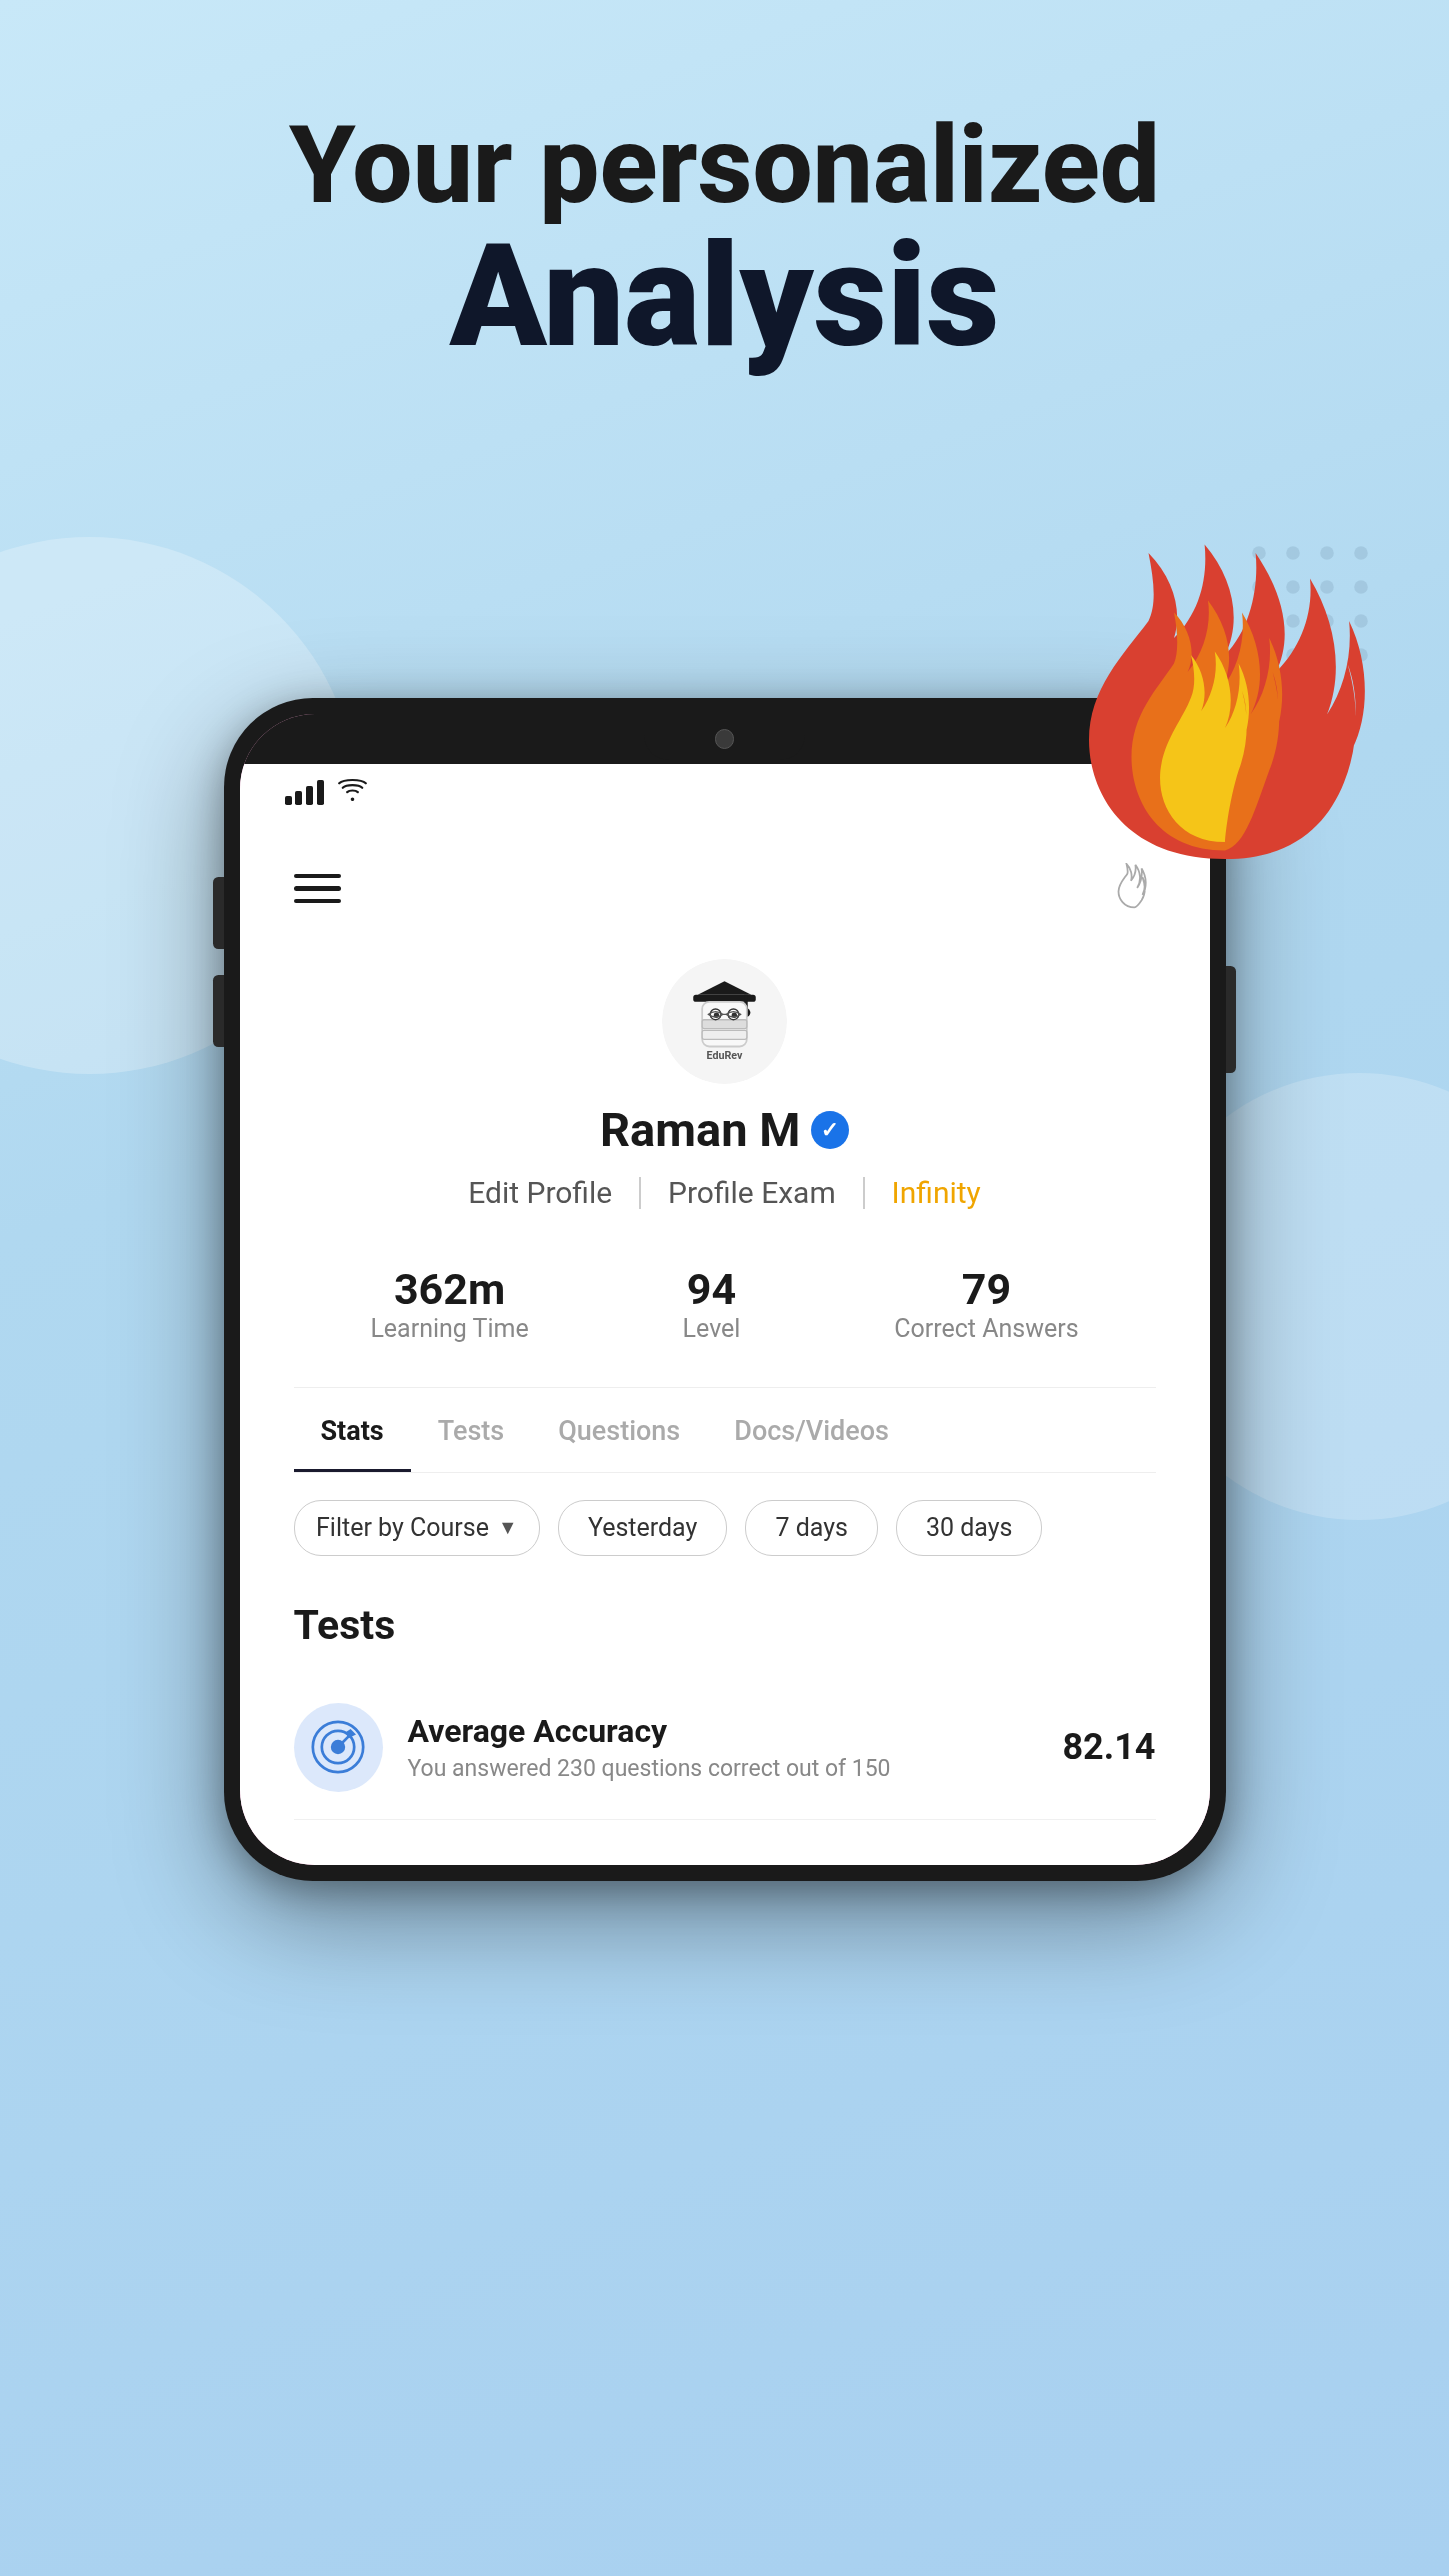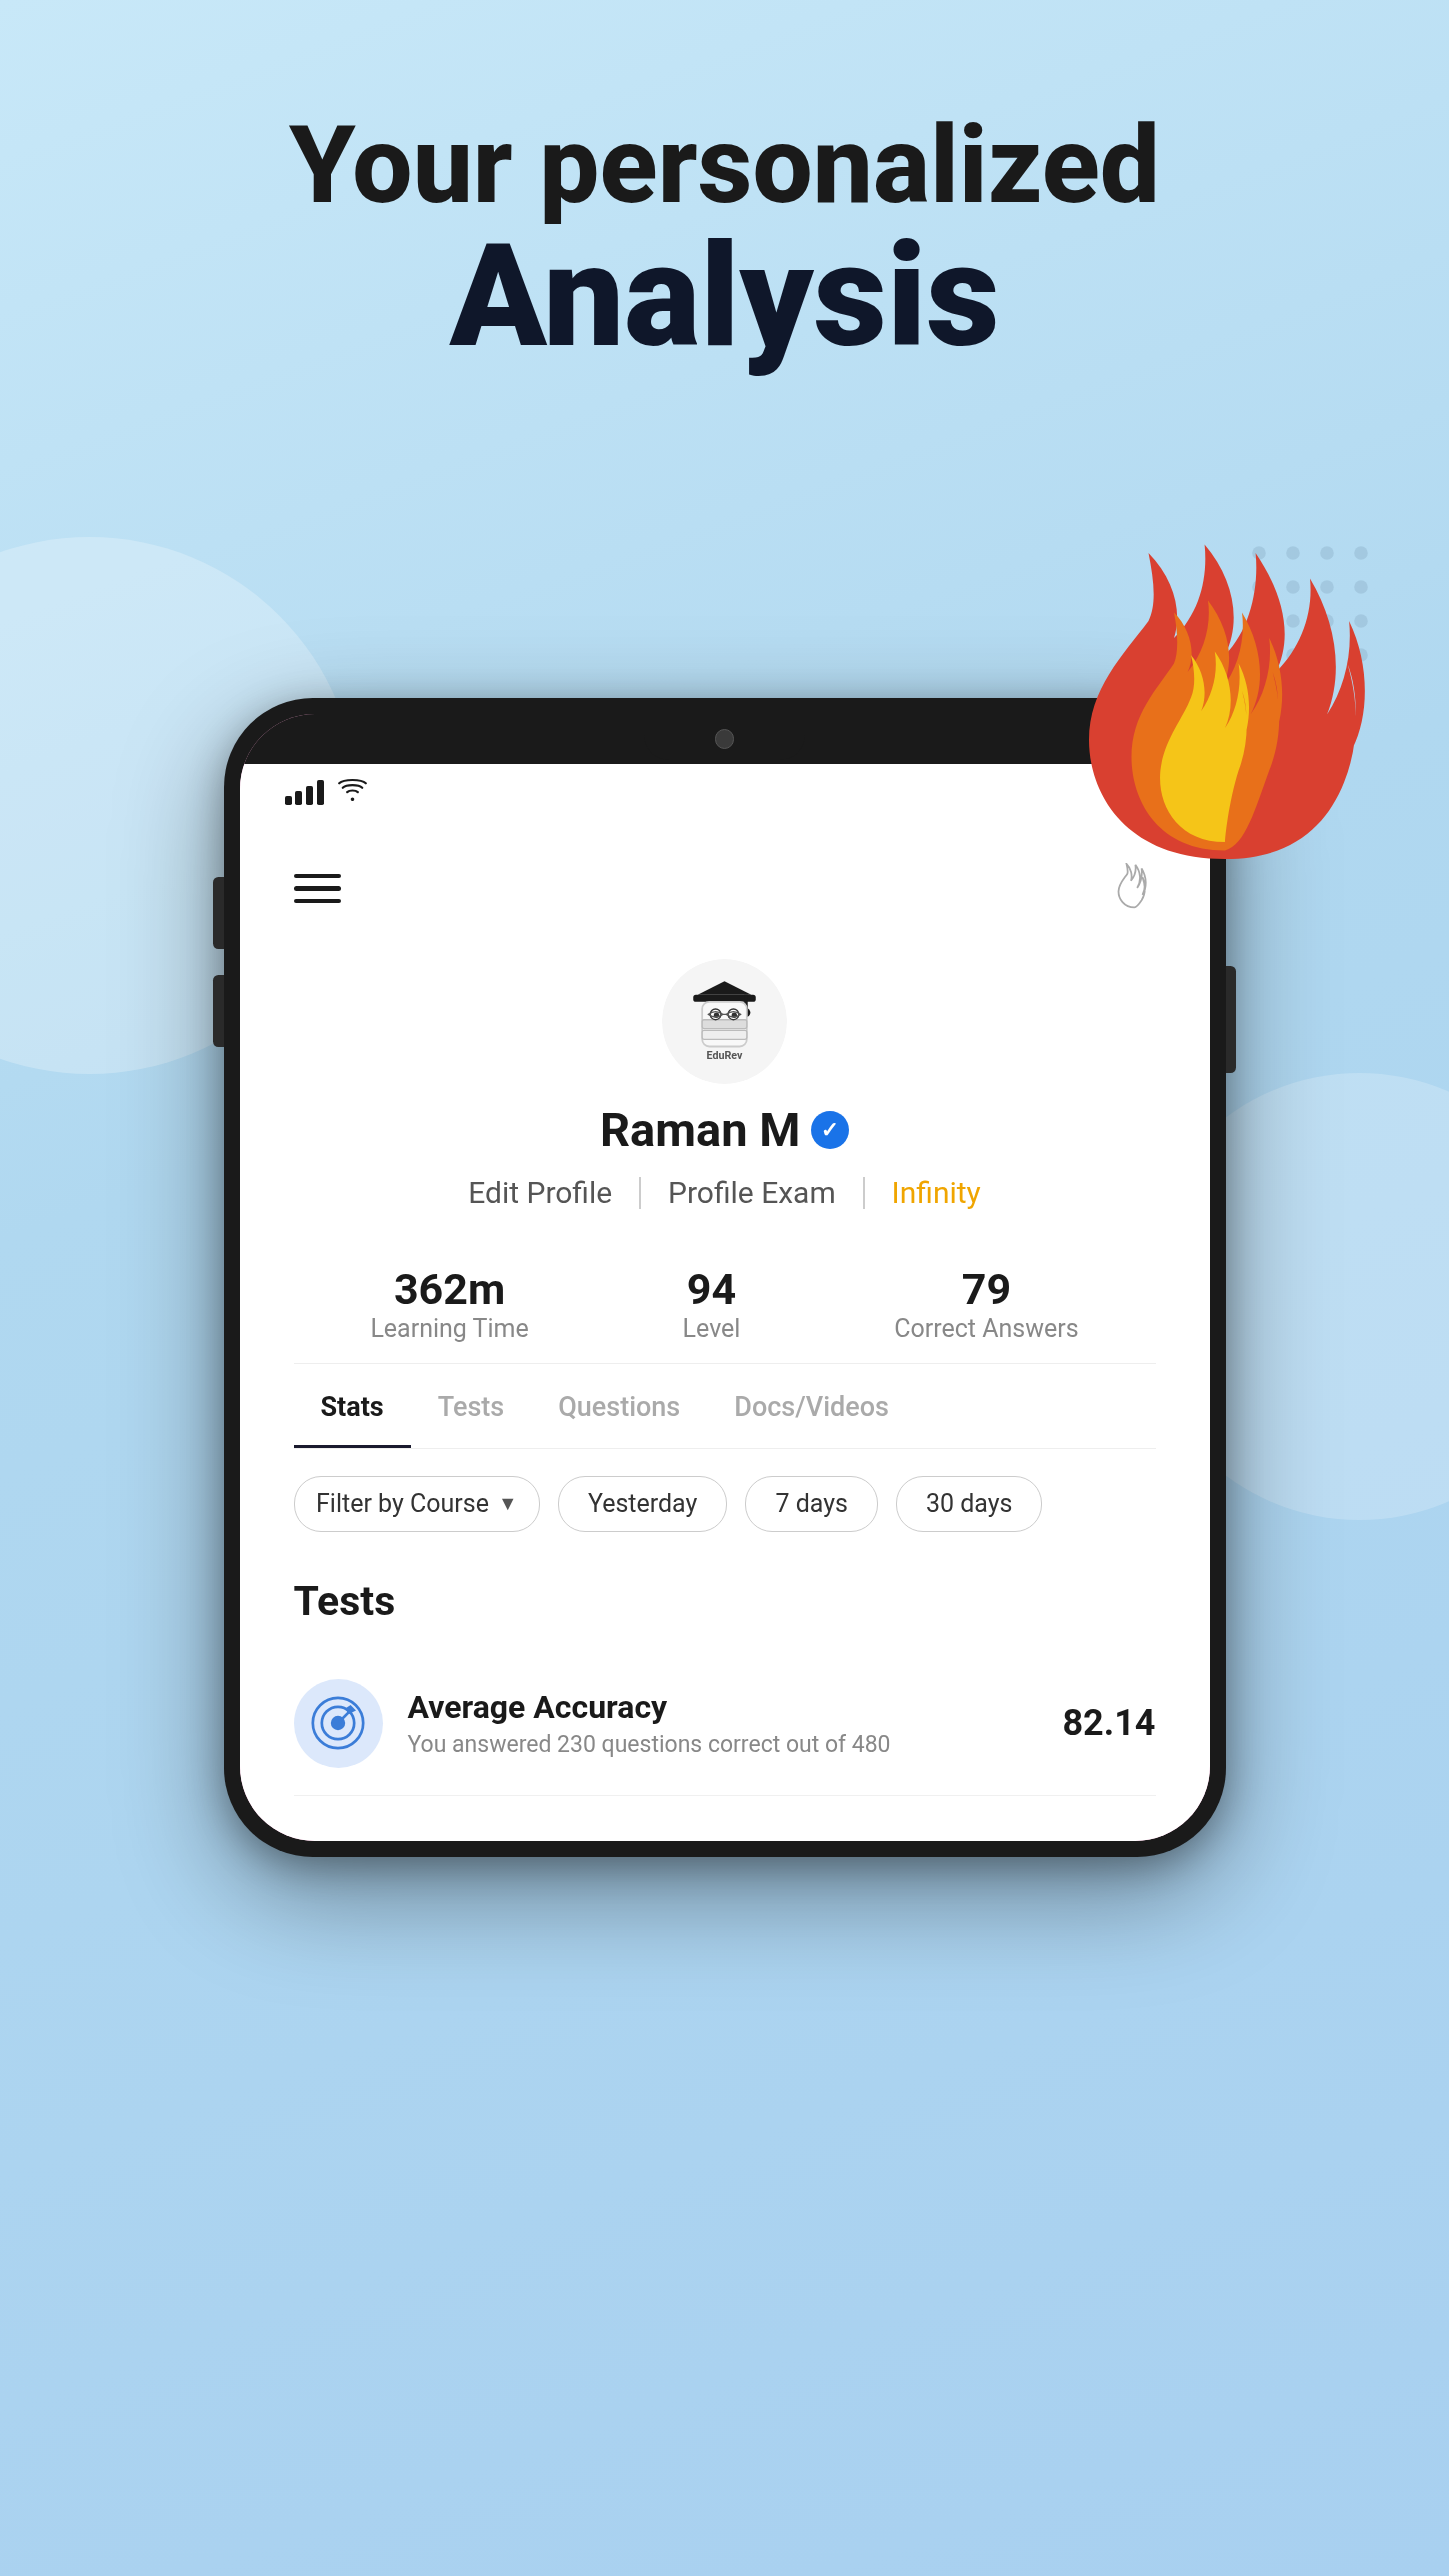--- a/index.html
+++ b/index.html
@@ -275,21 +275,21 @@
     }
 
     .profile-links .highlight {
       color: #f0a500;
     }
 
     
     .stats-row {
       display: flex;
       justify-content: space-around;
-      padding: 27px 0 20px;
+      padding: 27px 0 44px;
       border-bottom: 0.9px solid #eee;
     }
 
     .stat-item {
       text-align: center;
     }
 
     .stat-value {
       font-size: 43px;
       font-weight: 700;
@@ -601,21 +601,21 @@
                 <circle cx="30" cy="30" r="28" stroke="#3b7dd8" stroke-width="3" fill="none"></circle>
                 <circle cx="30" cy="30" r="18" stroke="#3b7dd8" stroke-width="3" fill="none"></circle>
                 <circle cx="30" cy="30" r="8" fill="#3b7dd8"></circle>
 
                 <line x1="44" y1="16" x2="32" y2="28" stroke="#3b7dd8" stroke-width="3" stroke-linecap="round"></line>
                 <polygon points="44,10 50,16 42,20 38,14" fill="#3b7dd8"></polygon>
               </svg>
             </div>
             <div class="stat-card-content">
               <div class="stat-card-title">Average Accuracy</div>
-              <div class="stat-card-desc">You answered 230 questions correct out of 480</div>
+              <div class="stat-card-desc">You answered 230 questions correct out of 150</div>
             </div>
             <div class="stat-card-value">82.14</div>
           </div>
 
         </div>
       </div>
     </div>
   </div>
 </div>
 

